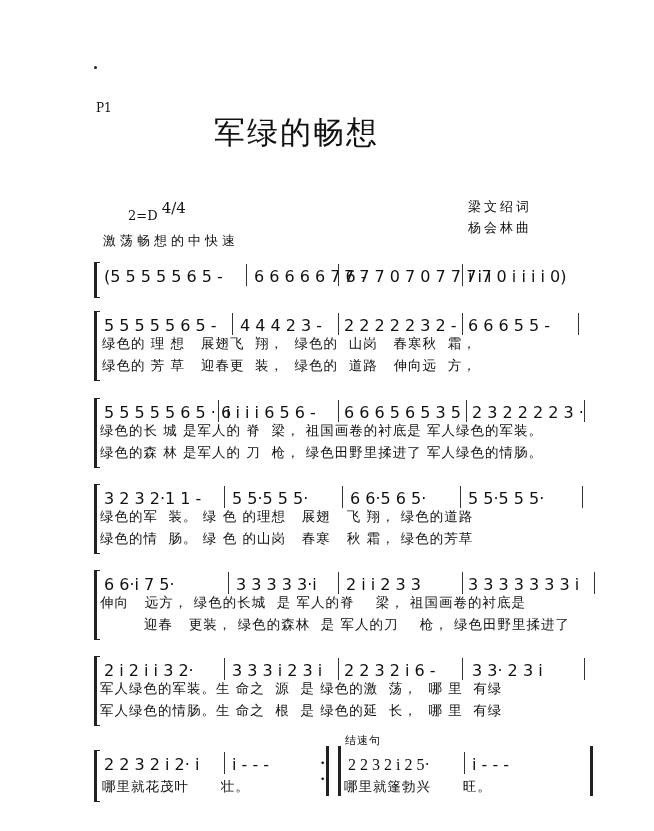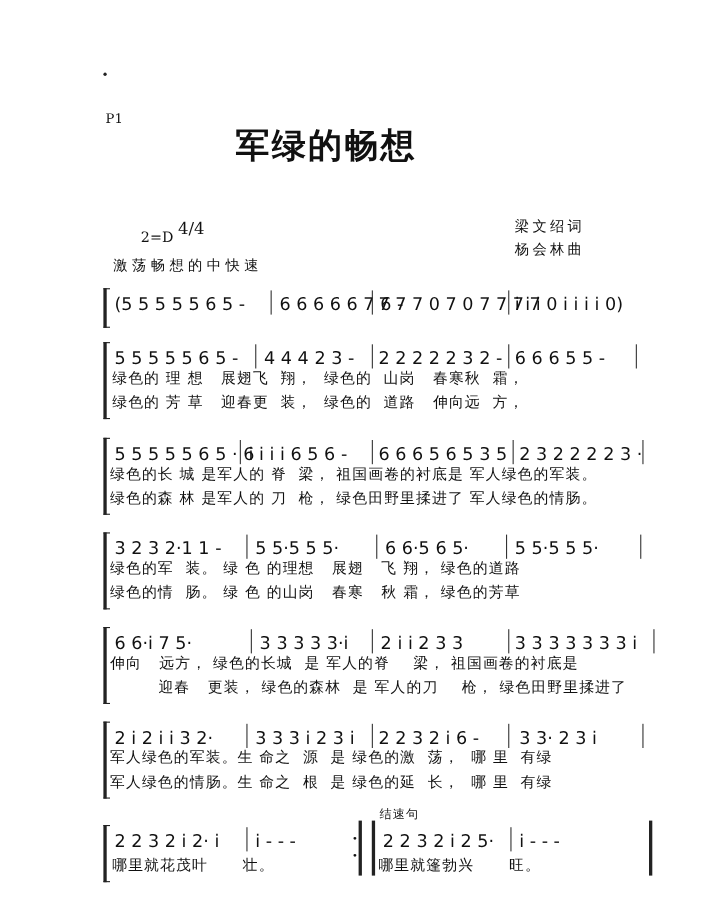--- a/index.html
+++ b/index.html
@@ -1,21 +1,21 @@
 <!DOCTYPE html>
 <html><head>
 <meta charset="utf-8">
 <style>
   html, body { margin:0; padding:0; background:#ffffff; }
   body { width:654px; height:831px; position:relative; overflow:hidden;
          font-family:"DejaVu Sans", sans-serif; color:#111; }
   .abs { position:absolute; }
   .page-label { left:96px; top:101px; font-family:"DejaVu Serif", serif; font-size:12px; }
   .speck { left:94px; top:66px; width:3px; height:3px; background:#222; border-radius:50%; }
-  .title { left:0; width:593px; top:112px; text-align:center; font-size:31px; letter-spacing:2px; font-weight:bold; }
+  .title { left:0; width:593px; top:112px; text-align:center; font-size:31px; letter-spacing:2px; font-weight:normal; }
   .key { left:128px; top:201px; font-family:"DejaVu Serif", serif; font-size:13px; }
   .key sup { font-size:15px; position:relative; top:-2px; }
   .credits { left:468px; top:196px; font-size:13px; line-height:21px; letter-spacing:3px; }
   .tempo { left:103px; top:232px; font-size:13px; letter-spacing:4px; }
   .row { left:94px; width:510px; }
   .bar { position:absolute; display:flex; align-items:flex-end; height:24px; }
   .barline { position:absolute; top:2px; width:1px; height:22px; background:#333; }
   .start-brace { position:absolute; left:0; top:0; width:3px; height:68px; border-left:3px solid #222; border-top:1px solid #222; border-bottom:1px solid #222; }
   .end-bar { position:absolute; width:3px; height:40px; background:#222; top:-4px; }
   .lyric { position:absolute; font-size:13.5px; letter-spacing:1px; white-space:pre; }
@@ -127,19 +127,19 @@
 </div>
 <div class="abs row" style="top:750px;">
   <div class="start-brace" style="height:50px;"></div>
   <div class="bar" style="left:10px;">2 2 3 2 i 2· i</div>
   <div class="barline" style="left:130px;"></div>
   <div class="bar" style="left:138px;">i - - -</div>
   <div class="end-bar" style="left:232px; height:50px;"></div>
   <div class="dot" style="left:226px; top:8px;">•</div>
   <div class="dot" style="left:226px; top:24px;">•</div>
   <div class="end-bar" style="left:244px; height:50px;"></div>
-  <div class="bar" style="left:254px;">2 2 3 2 i 2 5·</div>
+  <div class="bar" style="left:254px;font-family:Liberation Serif, serif;">2 2 3 2 i 2 5·</div>
   <div class="barline" style="left:370px;"></div>
   <div class="bar" style="left:378px;">i - - -</div>
   <div class="end-bar" style="left:496px; height:50px;"></div>
   <div class="lyric" style="left:8px; top:28px;">哪里就花茂叶      壮。</div>
   <div class="lyric" style="left:250px; top:28px;">哪里就篷勃兴      旺。</div>
 </div>
 
 </body></html>

